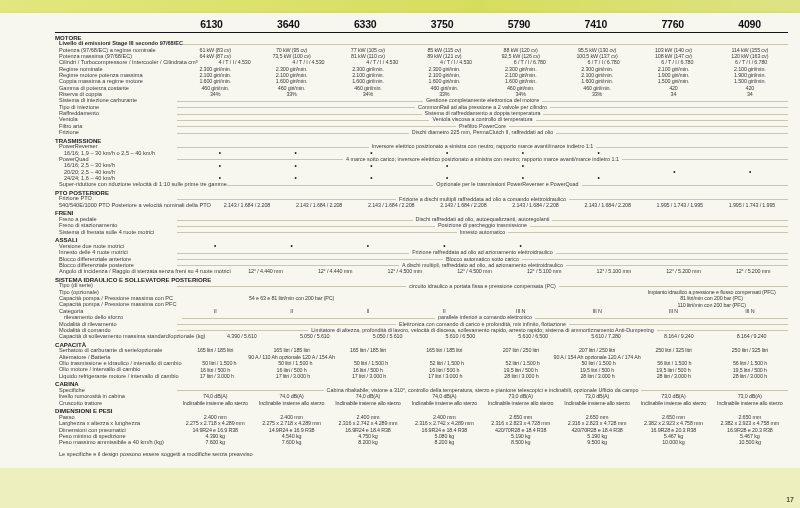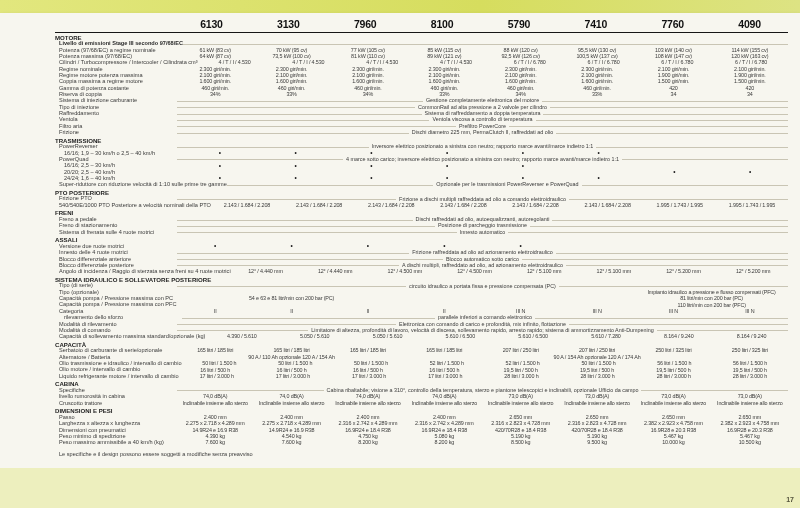--- a/index.html
+++ b/index.html
@@ -38,23 +38,23 @@
 </head>
 <body>
 
 <div class="scan">
   <div class="band-top"></div>
   <div class="page">
     <div class="header-row">
       <div class="header-spacer"></div>
       <div class="header-grid">
           <div class="model">6130</div>
-          <div class="model">3130</div>
-          <div class="model">7960</div>
-          <div class="model">8100</div>
+          <div class="model">3640</div>
+          <div class="model">6330</div>
+          <div class="model">3750</div>
           <div class="model">5790</div>
           <div class="model">7410</div>
           <div class="model">7760</div>
           <div class="model">4090</div>
         </div>
     </div>
     <div class="table">
         <div class="row section">
           <div class="label ind0">MOTORE</div>
         </div>

